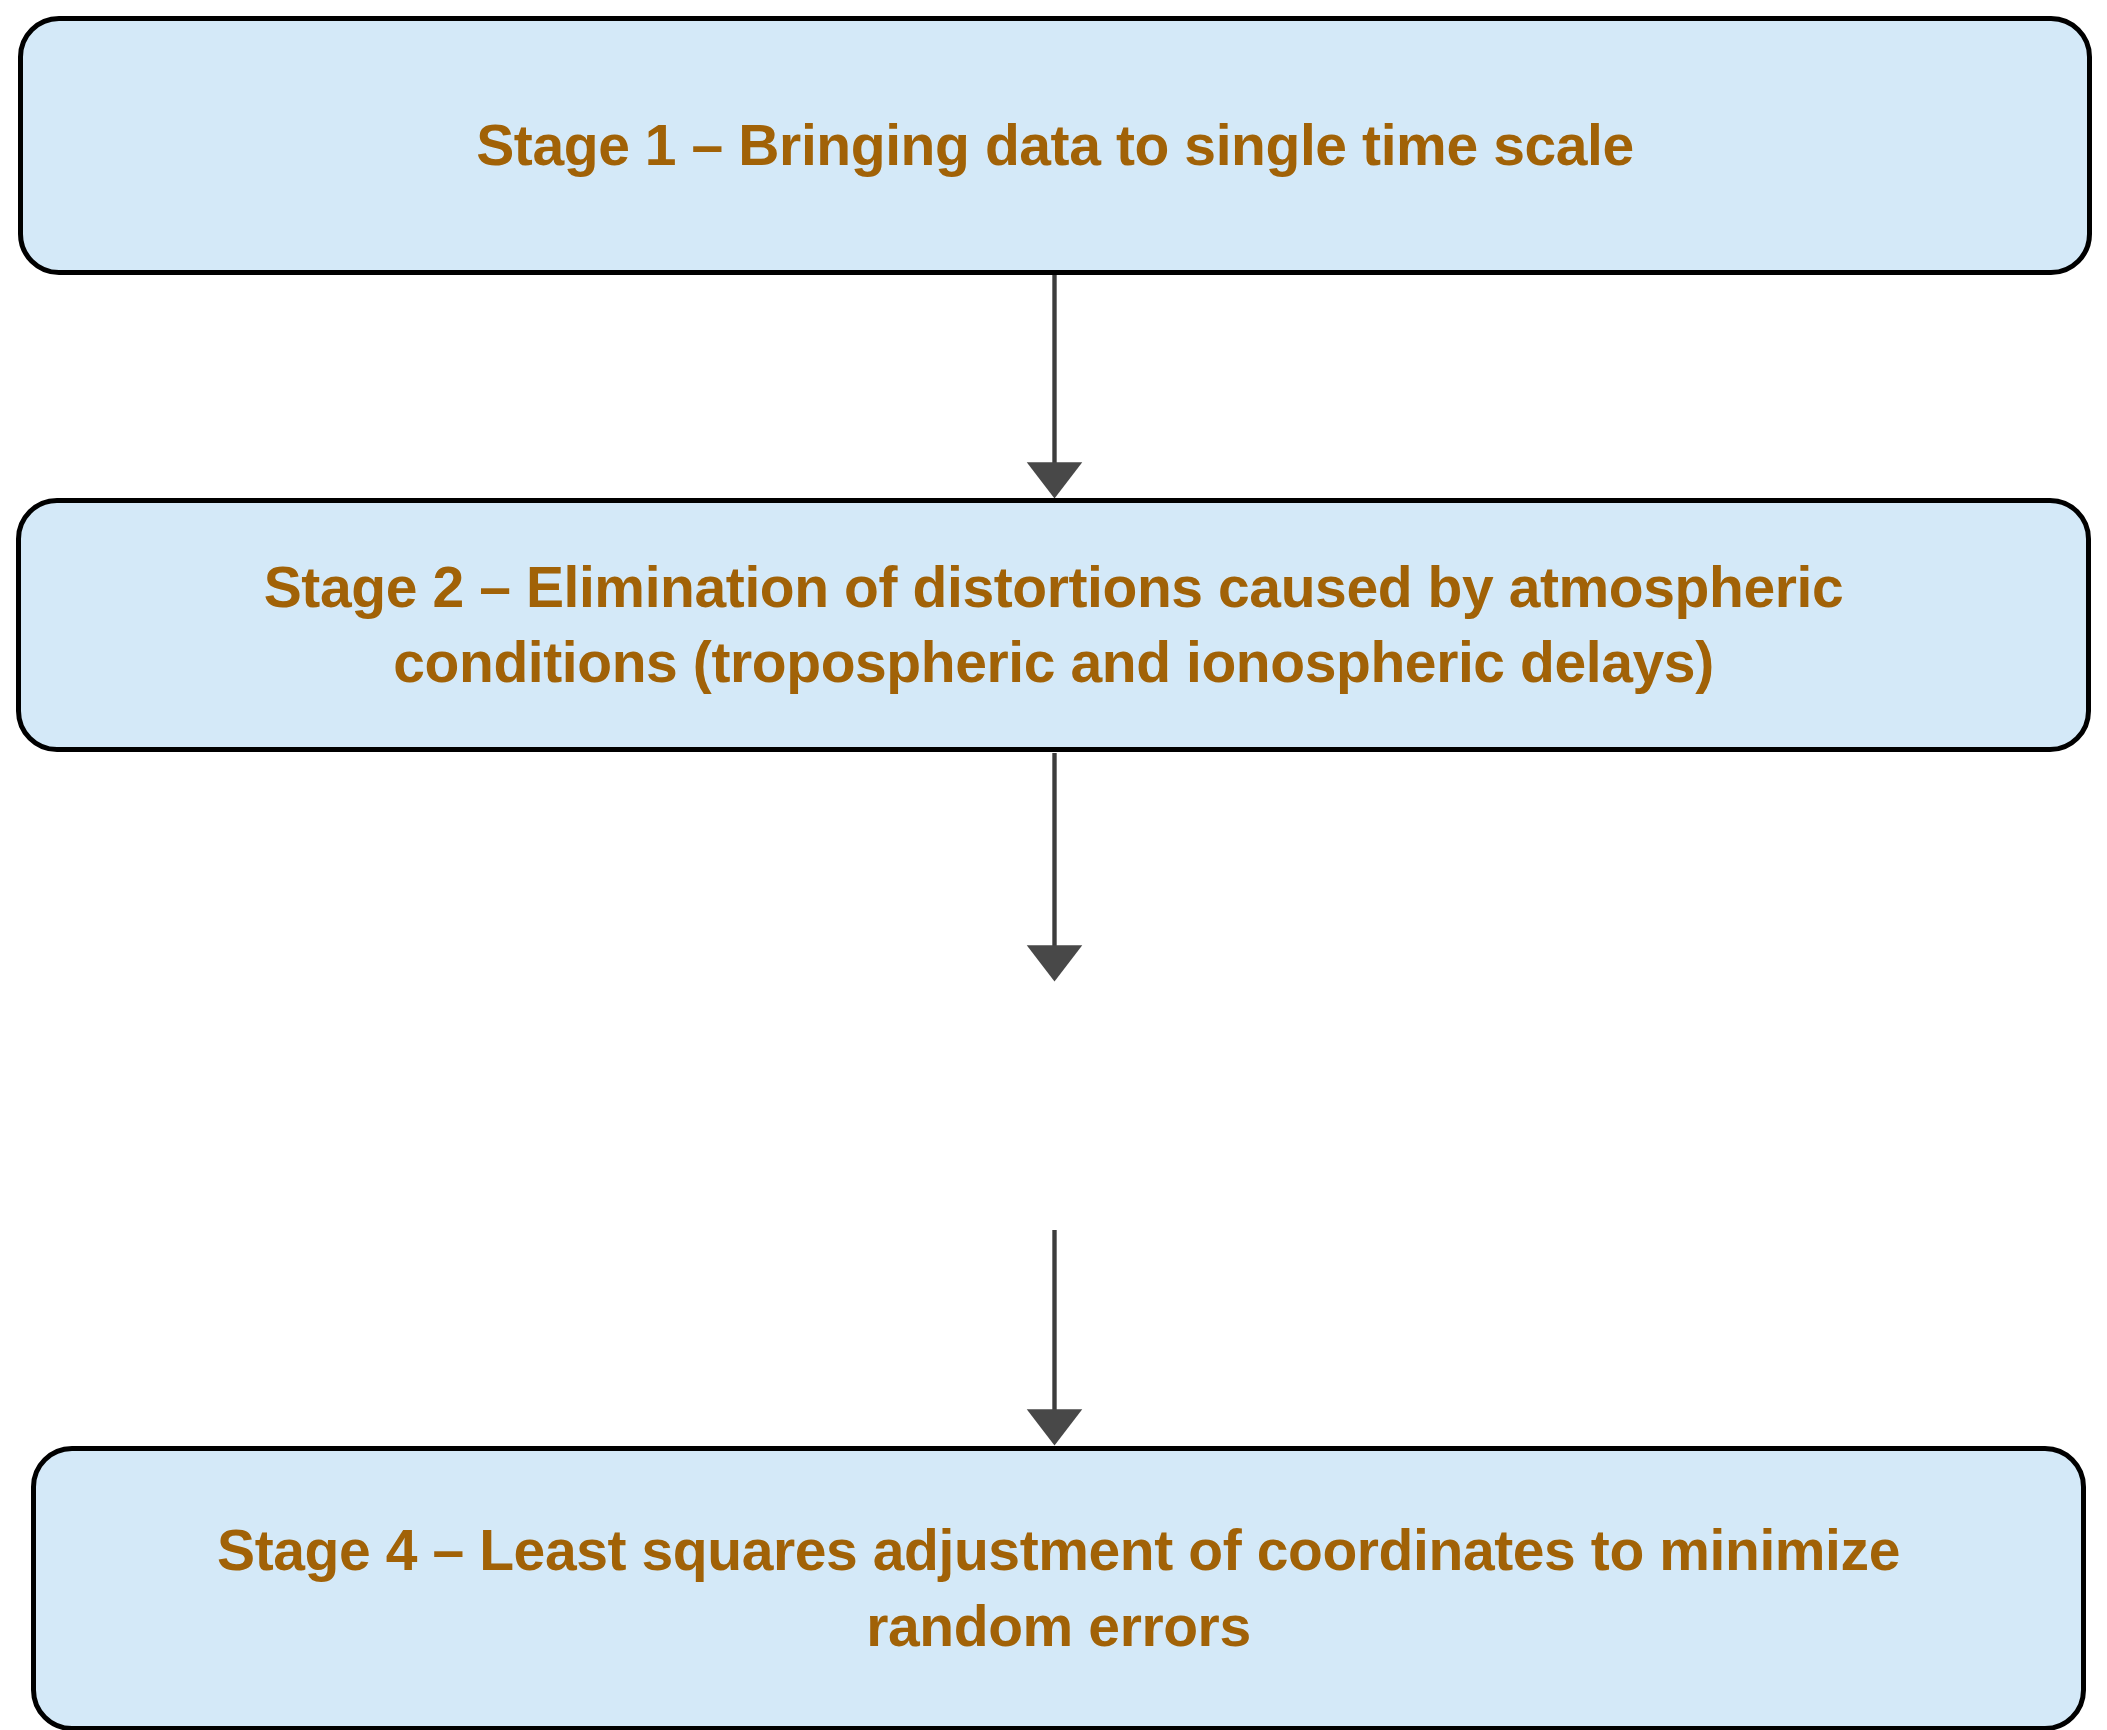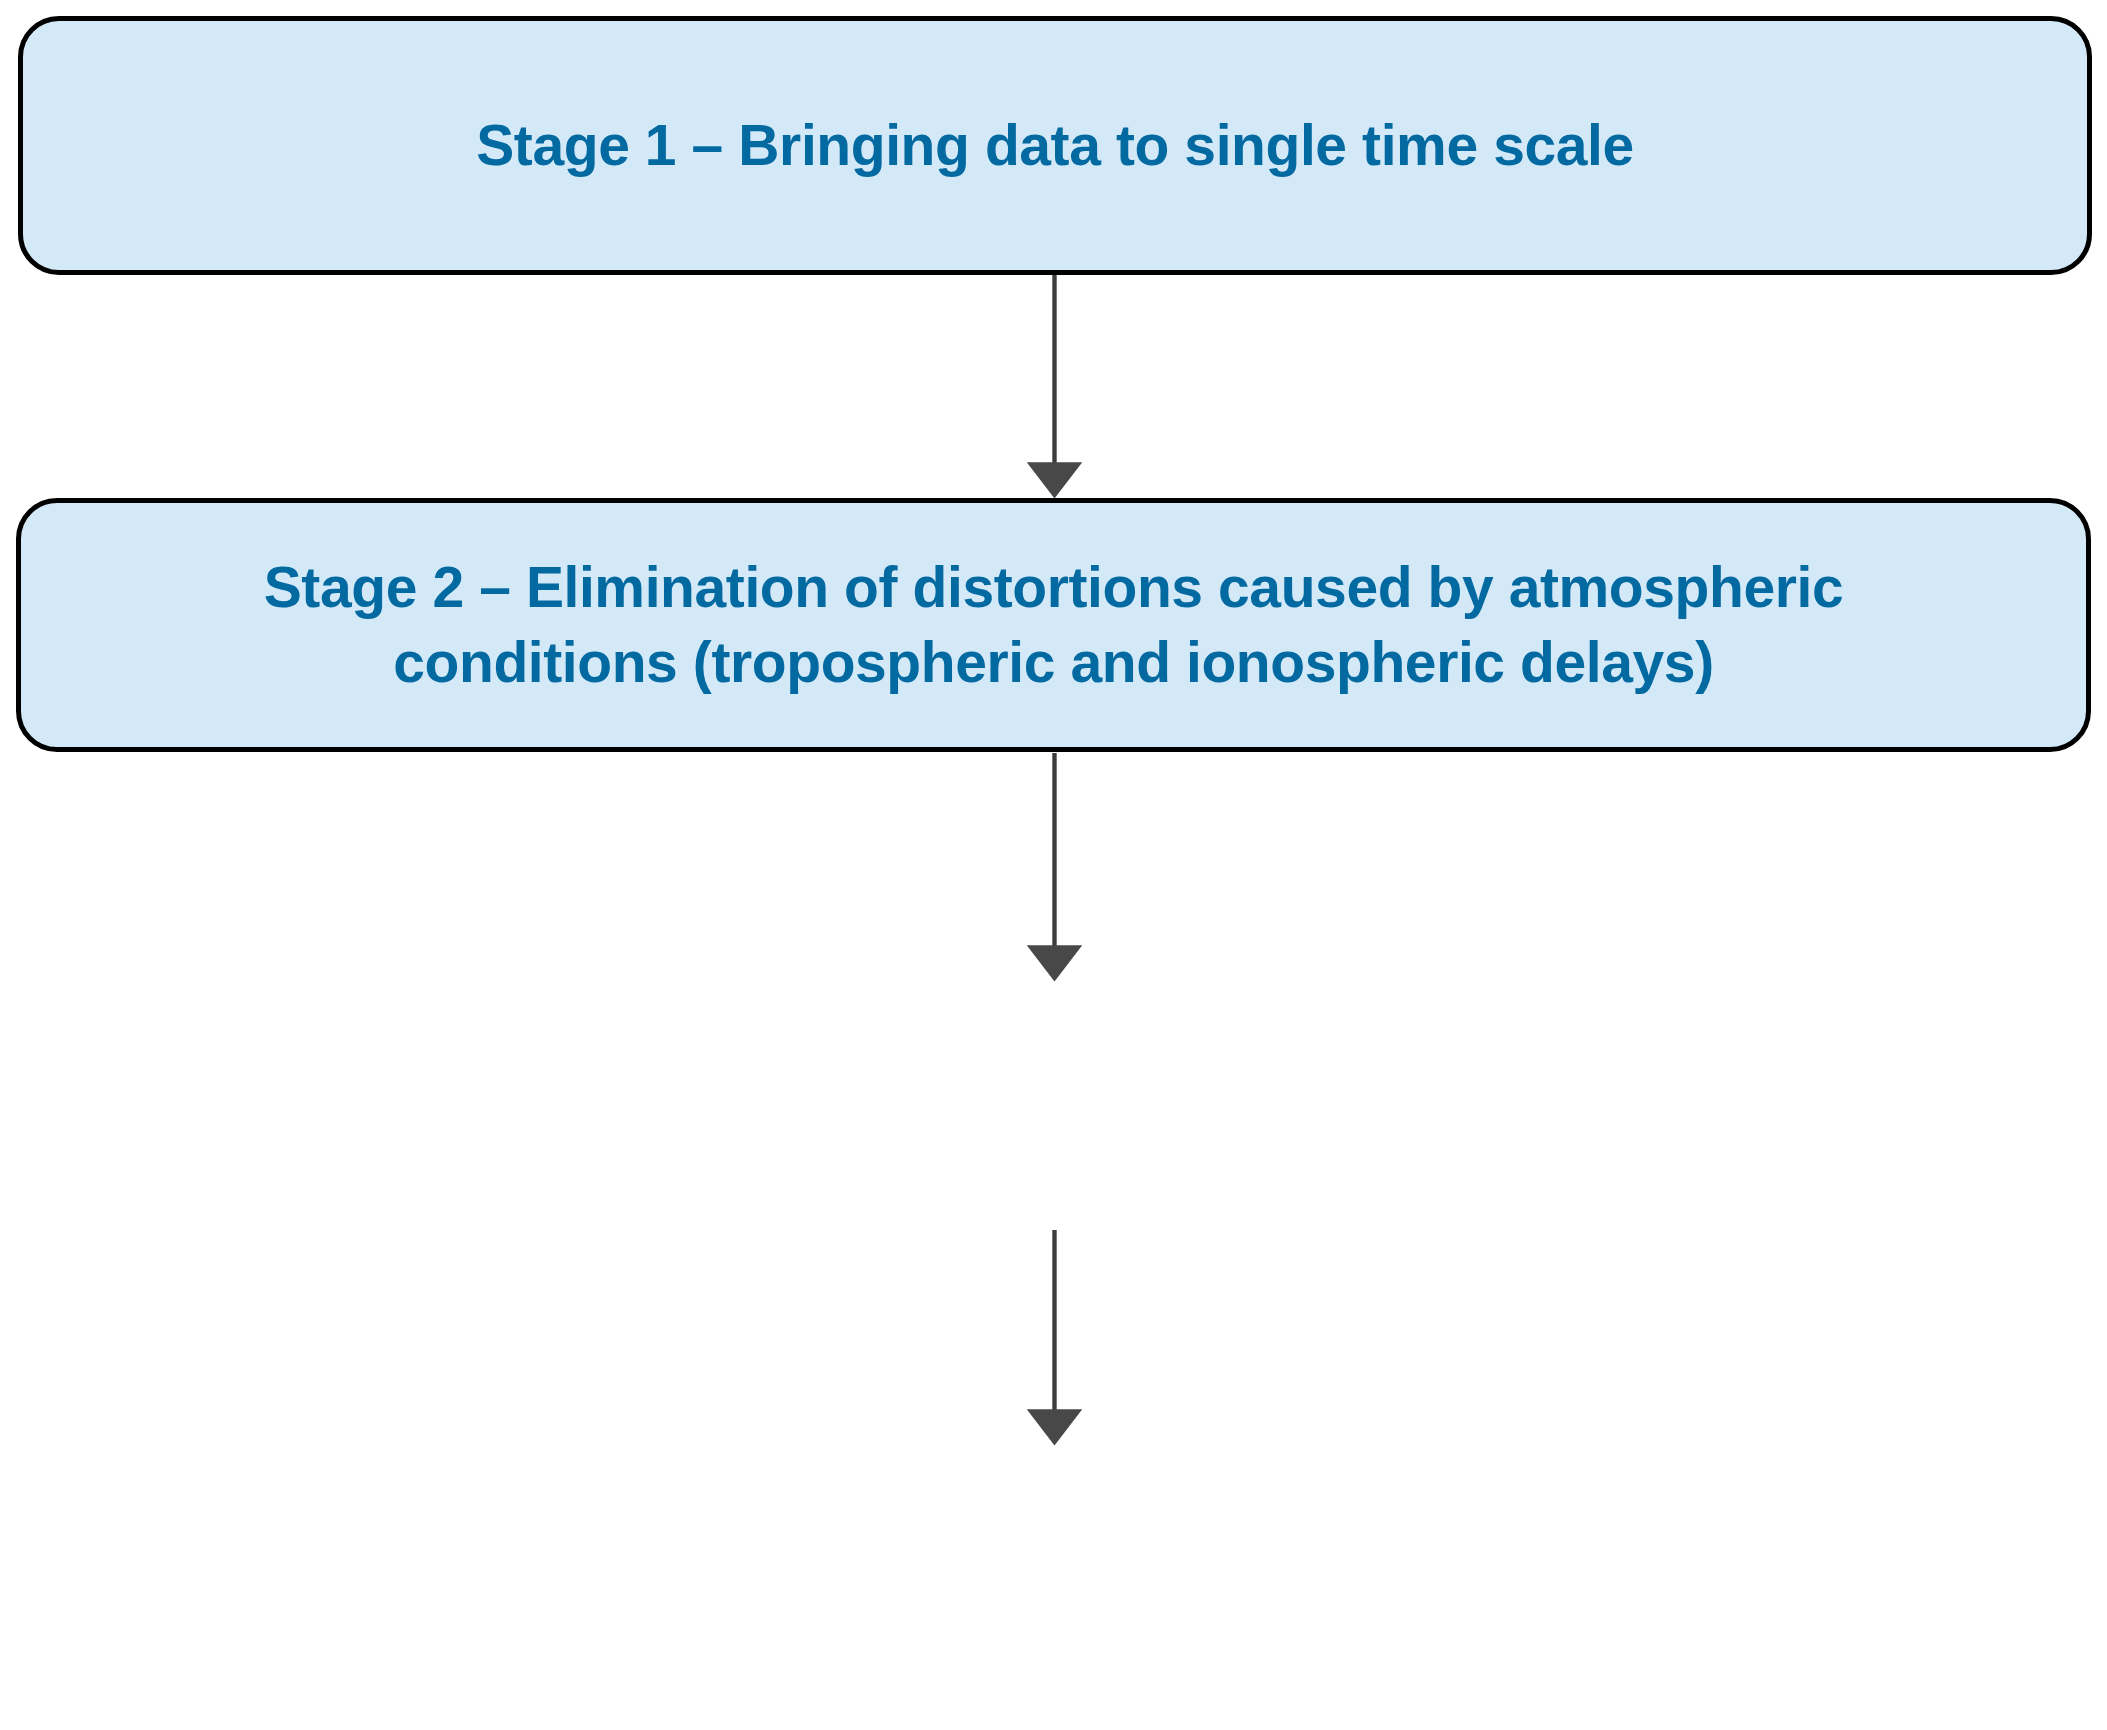--- a/index.html
+++ b/index.html
@@ -32,21 +32,21 @@
     justify-content: center;
     text-align: center;
     padding: 7.3px 44px;
   }
   .node-label {
     font-family: "Liberation Sans", "DejaVu Sans", sans-serif;
     font-weight: bold;
     font-size: 57px;
     line-height: 1.32;
     letter-spacing: -0.4px;
-    color: #0369a1;
+    color: #a16207;
     white-space: pre-line;
     width: 100%;
   }
 
   
   #node-stage-1 { left: 18px;  top: 16px;   width: 2074px; height: 259px; }
   #node-stage-2 { left: 16px;  top: 498px;  width: 2075px; height: 254px; }
   #node-stage-3 { left: 16px;  top: 981px; width: 2072px; height: 249px; }
   #node-stage-4 { left: 31px;  top: 1446px; width: 2055px; height: 285px; }
 
@@ -91,15 +91,19 @@
   </div>
 
 
   <div class="connector" id="connector-3-4">
     <svg viewBox="0 0 78 299" preserveAspectRatio="none">
       <line x1="39" y1="0" x2="39" y2="257" stroke="#3d3d3d" stroke-width="6"></line>
       <polygon points="39,297 1,247 77,247" fill="#484848"></polygon>
     </svg>
   </div>
 
+  <div class="node" id="node-stage-4">
+    <span class="node-label">Stage 4 – Least squares adjustment of coordinates to minimize
+random errors</span>
+  </div>
 
 </div>
 
 
 </body></html>

